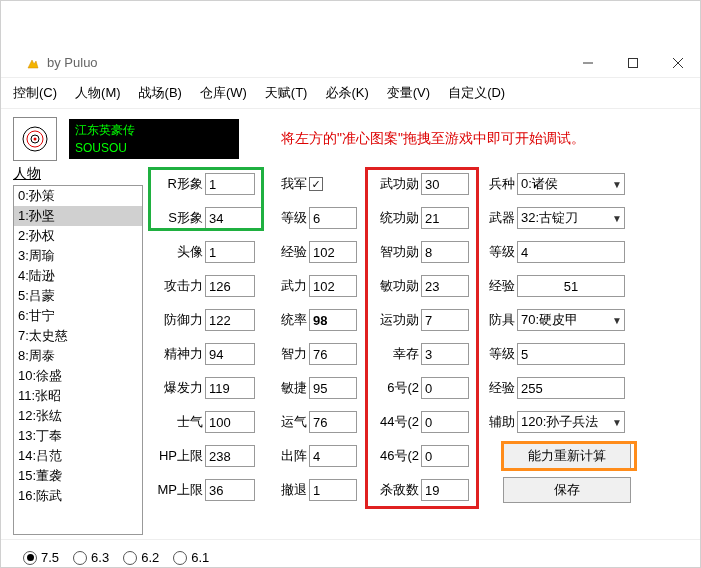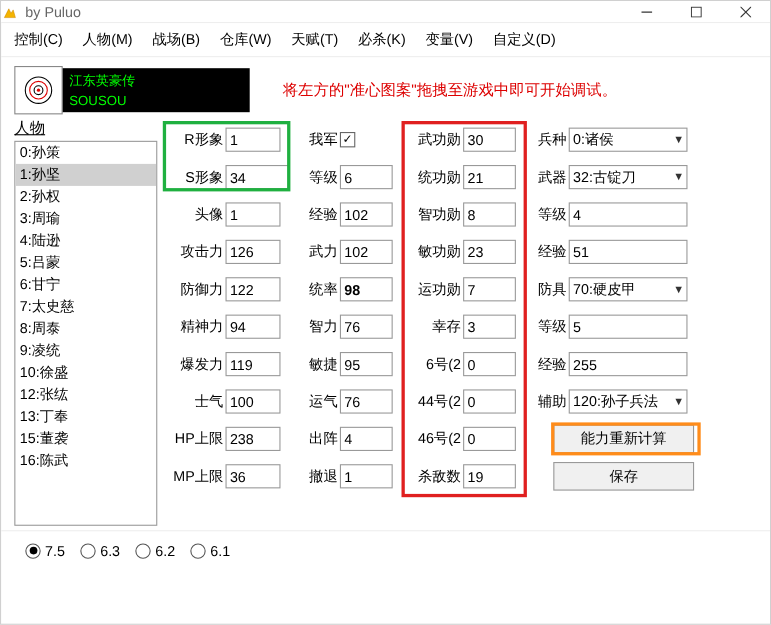--- a/index.html
+++ b/index.html
@@ -8,26 +8,27 @@
     font-family: "Microsoft YaHei", "SimSun", sans-serif;
     font-size: 13px;
     background: #fff;
     color: #000;
     width: 701px;
     height: 568px;
     overflow: hidden;
     border: 1px solid #d0d0d0;
   }
   .titlebar {
-    height: 20px;
+    height: 30px;
     display: flex;
     align-items: center;
-    padding: 0 0 0 0;
+    padding: 0 0 0 24px;
     background: #fff;
     border-bottom: 1px solid #eee;
+    margin-top: 47px;
   }
   .titlebar .app-icon {
     width: 16px; height: 16px;
     margin-right: 6px;
   }
   .titlebar .title { flex: 1; color: #666; }
   .winbtns { display: flex; }
   .winbtn {
     width: 45px; height: 30px;
     display: flex; align-items: center; justify-content: center;
@@ -37,20 +38,21 @@
     display: flex;
     gap: 18px;
     padding: 6px 12px;
     border-bottom: 1px solid #eee;
   }
   .menubar span { cursor: default; }
   .header-row {
     display: flex;
     align-items: center;
     padding: 8px 12px 4px 12px;
+    gap: 12px;
     justify-content: flex-end;
   }
   .target-box {
     width: 44px; height: 44px;
     border: 1px solid #888;
     display: flex; align-items: center; justify-content: center;
   }
   .black-panel {
     background: #000;
     color: #0f0;
@@ -252,24 +254,25 @@
     <div class="listbox" id="people-list">
         <div>0:孙策</div>
         <div class="sel">1:孙坚</div>
         <div>2:孙权</div>
         <div>3:周瑜</div>
         <div>4:陆逊</div>
         <div>5:吕蒙</div>
         <div>6:甘宁</div>
         <div>7:太史慈</div>
         <div>8:周泰</div>
-        <div>9:凌统</div>
         <div>10:徐盛</div>
+        <div>11:张昭</div>
         <div>12:张纮</div>
         <div>13:丁奉</div>
+        <div>14:吕范</div>
         <div>15:董袭</div>
         <div>16:陈武</div>
       </div>
   </div>
 
   <div class="grid-col">
 
     <div class="fcol" style="width:112px;">
       <div class="frow">
           <span class="flabel" style="width:52px">R形象</span>
@@ -413,21 +416,21 @@
             <span>32:古锭刀</span>
             <span class="arrow">▼</span>
           </div>
         </div>
       <div class="frow">
           <span class="flabel" style="width:36px">等级</span>
           <input class="finput" style="width: 108px;" value="4">
         </div>
       <div class="frow">
           <span class="flabel" style="width:36px">经验</span>
-          <input class="finput" style="width: 108px;" value="51">
+          <input class="finput" style="width: 108px; text-align: center;" value="51">
         </div>
       <div class="frow">
           <span class="flabel" style="width:36px">防具</span>
           <div class="fcombo" style="width:108px">
             <span>70:硬皮甲</span>
             <span class="arrow">▼</span>
           </div>
         </div>
       <div class="frow">
           <span class="flabel" style="width:36px">等级</span>

